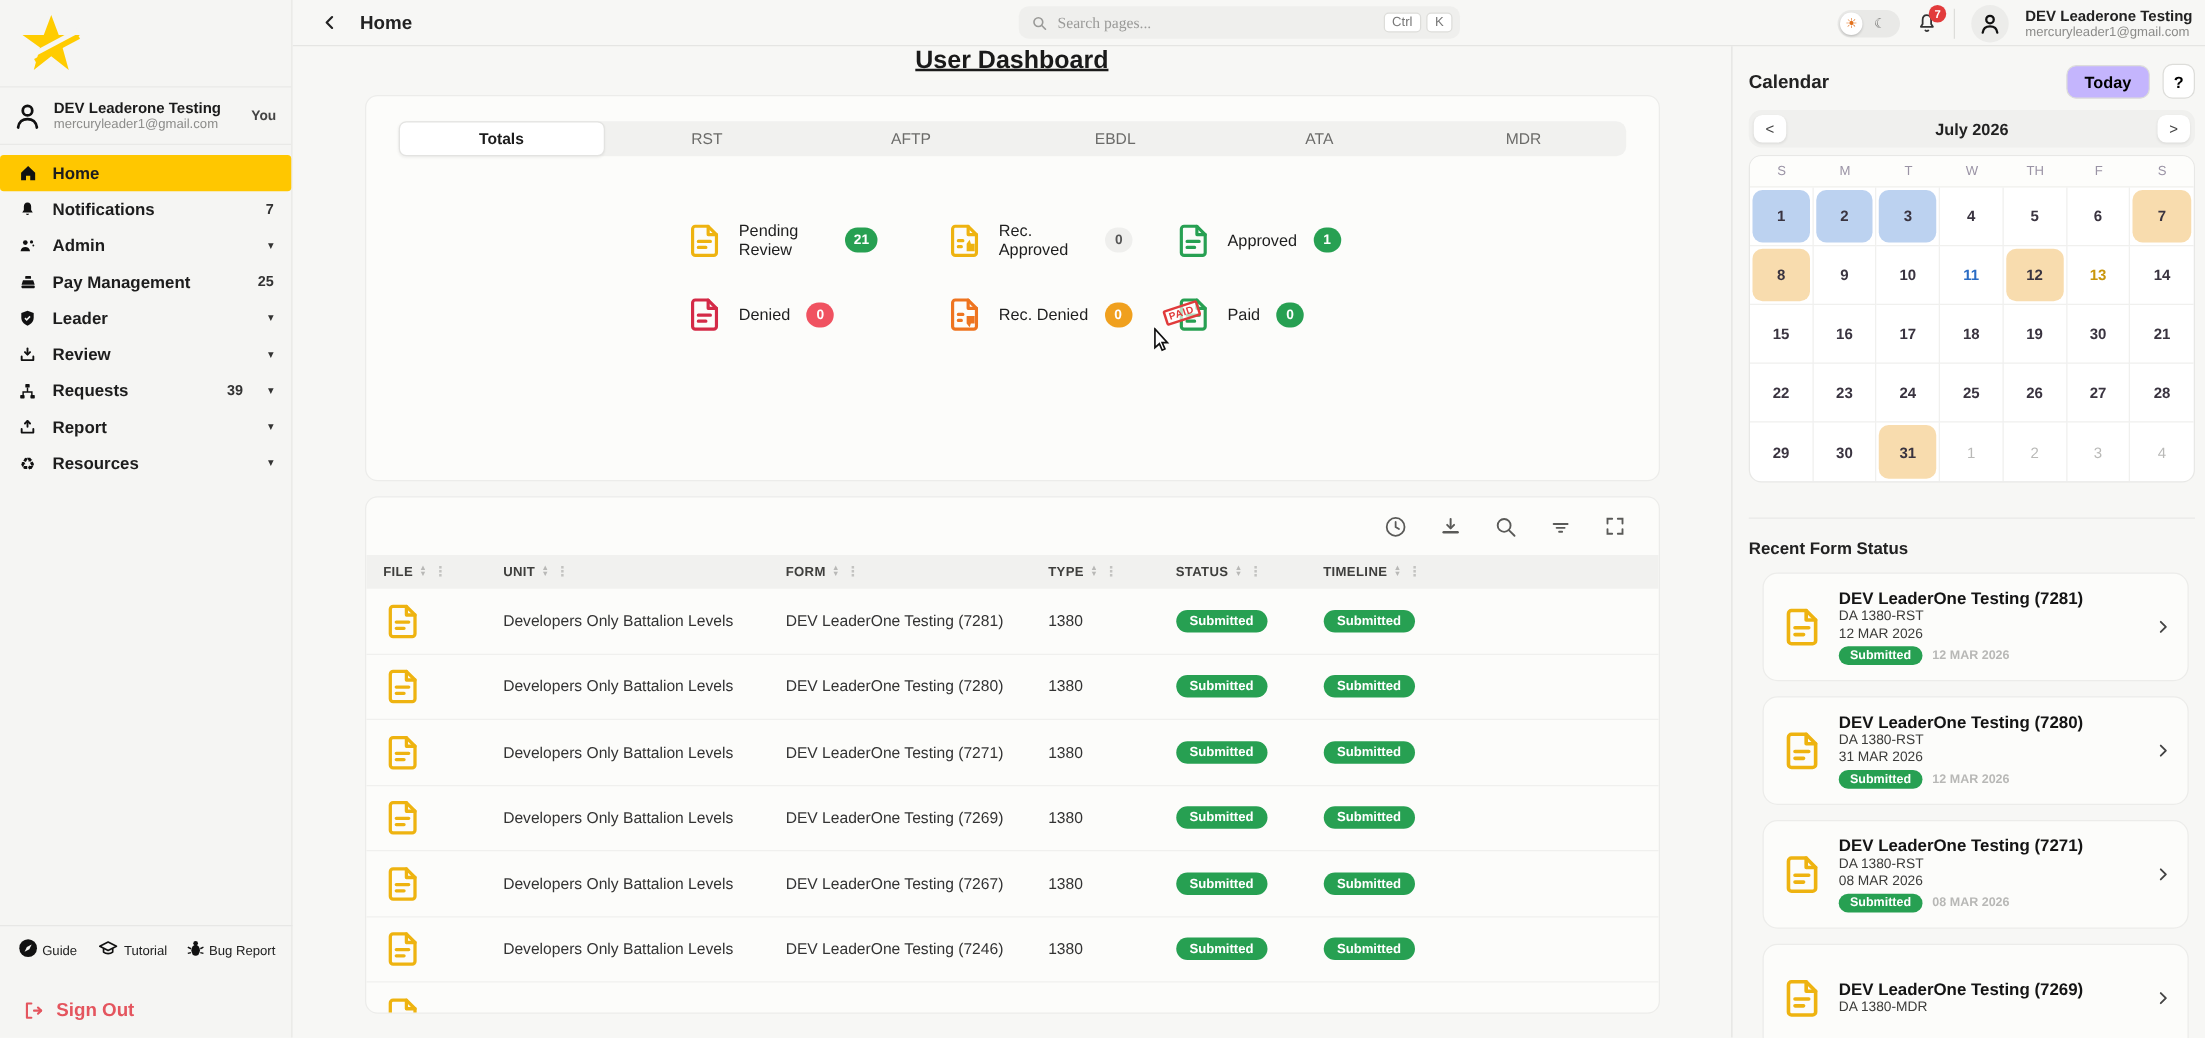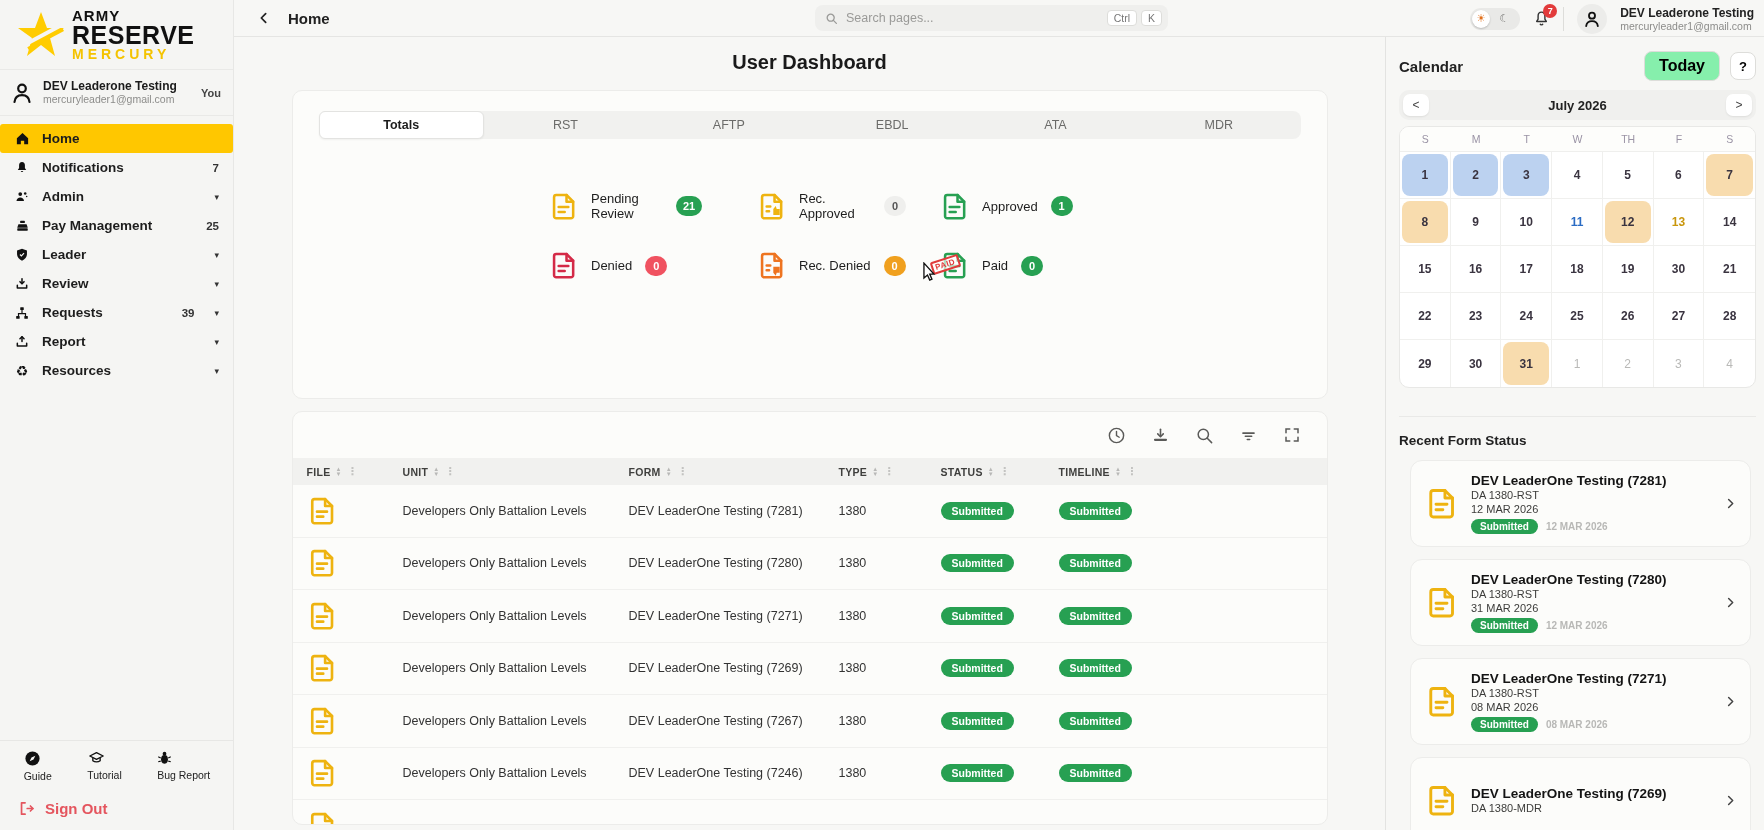--- a/index.html
+++ b/index.html
@@ -28,35 +28,35 @@
   .nav-badge { margin-left:auto; font-size:11.5px; font-weight:600; color:#333; }
   .nav-caret { font-size:9px; color:#333; margin-left:auto; }
   .nav-badge + .nav-caret { margin-left:8px; }
   .release-pill { position:absolute; left:0; top:695px; width:228px; height:30px;
     border-radius:15px; display:flex; align-items:center; justify-content:center;
     font-size:12px; color:#4a4a48;
     background:linear-gradient(100deg,#ffffff 45%,#fbe7ad 92%,#f2c55c 100%);
     box-shadow:0 -1px 0 #f0cf7e, 0 1px 2px #e8d9a8; }
   .side-footer { position:absolute; left:0; top:740px; width:234px; border-top:1px solid #e7e7e5;
     display:flex; justify-content:space-around; padding:9px 6px 0 6px; }
-  .sf-item { display:flex; flex-direction:column; align-items:flex-start; gap:3px;
+  .sf-item { display:flex; flex-direction:row; align-items:flex-end; gap:3px;
     font-size:10.5px; color:#222; cursor:pointer; }
   .signout { position:absolute; left:18px; top:800px; display:flex; align-items:center; gap:10px;
     color:#e4555e; font-size:15px; font-weight:600; cursor:pointer; }
 
   
   .topbar { position:absolute; left:234px; top:0; width:1530px; height:37px;
     border-bottom:1px solid #e5e5e3; display:flex; align-items:center; }
   .back-btn { margin-left:22px; color:#222; cursor:pointer; }
   .tb-title { margin-left:16px; font-size:15px; font-weight:700; }
   .search-box { position:absolute; left:581px; top:5px; width:353px; height:26px;
     background:#efefed; border-radius:8px; display:flex; align-items:center; padding:0 6px 0 10px;
     color:#9a9a98; cursor:text; }
   .search-box input { border:none; outline:none; background:transparent; flex:1; margin-left:8px;
-    font-size:12.5px; color:#0369a1; font-family:Liberation Sans, sans-serif; }
+    font-size:12.5px; color:#0369a1; font-family:Liberation Serif, serif; }
   .search-box input::placeholder { color:#9a9a98; }
   .key-chip { background:#fff; border:1px solid #ddddda; border-radius:4px; font-size:10.5px;
     color:#777; padding:1px 6px; margin-left:4px; }
   .tb-right { position:absolute; right:10px; top:0; height:37px; display:flex; align-items:center; gap:13px; }
   .theme-toggle { width:50px; height:22px; background:#e9e9e7; border-radius:11px;
     display:flex; align-items:center; padding:2px; cursor:pointer; }
   .sun-knob { width:18px; height:18px; background:#fff; border-radius:50%;
     display:flex; align-items:center; justify-content:center; font-size:11px; color:#e2711d;
     box-shadow:0 1px 2px rgba(0,0,0,.2); }
   .moon-glyph { flex:1; text-align:center; font-size:11px; color:#6d6d6b; }
@@ -65,21 +65,21 @@
     font-size:9px; font-weight:700; min-width:14px; height:14px; border-radius:8px;
     display:flex; align-items:center; justify-content:center; padding:0 3px; }
   .tb-divider { width:1px; height:24px; background:#ddddda; }
   .tb-avatar { width:30px; height:30px; border-radius:50%; background:#ececea;
     display:flex; align-items:center; justify-content:center; color:#111; cursor:pointer; }
   .tb-user .uname { font-size:12px; font-weight:700; line-height:14px; }
   .tb-user .uemail { font-size:10.5px; color:#8c8c8a; line-height:12px; }
 
   
   .main { position:absolute; left:234px; top:37px; width:1151px; height:793px; }
-  .page-title { text-align:center; margin-top:14px; font-size:20px; font-weight:700; color:#1a1a1a; }
+  .page-title { text-align:center; font-size:20px; font-weight:700; color:#1a1a1a;text-decoration:underline; }
   .card { width:1036px; margin:0 auto; background:#fcfcfa; border:1px solid #ececea;
     border-radius:10px; }
   .card.totals { margin-top:16px; height:309px; padding:20px 26px; }
   .tabs { height:28px; background:#f1f1ef; border-radius:8px; display:flex; }
   .tab { flex:1; display:flex; align-items:center; justify-content:center; font-size:12.5px;
     color:#6b6b69; cursor:pointer; }
   .tab.active { background:#fff; border:1px solid #e3e3e1; border-radius:6px; color:#1c1c1c;
     font-weight:700; box-shadow:0 1px 2px rgba(0,0,0,.05); }
   .stats-grid { margin-top:52px; display:grid; grid-template-columns:190px 165px 130px;
     justify-content:center; column-gap:18px; row-gap:30px; }
@@ -111,22 +111,22 @@
   .tbl-row { height:52.5px; border-bottom:1px solid #f0f0ee; font-size:12.5px; color:#333; }
   .tbl-row > div { padding-left:14px; }
   .pill { display:inline-block; background:#27a052; color:#fff; font-size:10.5px; font-weight:700;
     padding:3px 11px; border-radius:11px; }
 
   
   .rightpanel { position:absolute; left:1385px; top:37px; width:379px; height:793px;
     border-left:1px solid #e3e3e1; padding:14px 8px 0 13px; }
   .cal-header { display:flex; align-items:center; }
   .cal-title { font-size:15px; font-weight:700; }
-  .btn-today { margin-left:auto; background:#86efac; border:1px solid #ddddda; border-radius:8px;
-    padding:5px 14px; font-size:16px; font-weight:700; cursor:pointer; font-family:inherit; }
+  .btn-today { margin-left:auto; background:#c4b5fd; border:1px solid #ddddda; border-radius:8px;
+    padding:5px 14px; font-size:13px; font-weight:700; cursor:pointer; font-family:inherit; }
   .btn-help { margin-left:10px; background:#fff; border:1px solid #ddddda; border-radius:8px;
     width:26px; height:28px; font-size:13px; font-weight:700; cursor:pointer; font-family:inherit; }
   .month-bar { margin-top:9px; background:#f0f0ee; border-radius:10px; height:30px;
     display:flex; align-items:center; padding:0 4px; }
   .mv-btn { width:26px; height:22px; background:#fff; border-radius:7px; border:none;
     font-size:12px; color:#444; cursor:pointer; box-shadow:0 1px 2px rgba(0,0,0,.08);
     font-family:inherit; }
   .month-label { flex:1; text-align:center; font-size:13px; font-weight:700; }
   .cal-grid { margin-top:6px; border:1px solid #e8e8e6; border-radius:10px; overflow:hidden;
     background:#fff; }
@@ -167,25 +167,20 @@
 
 <div class="sidebar">
   <div class="logo">
     <span>
       <svg width="50" height="50" viewBox="0 0 50 50">
         <polygon points="25,2 31,18 48,18 34,28 39,46 25,35 11,46 16,28 2,18 19,18" fill="#ffcc00"></polygon>
         <rect x="6" y="24" width="44" height="4" fill="#f5f5f3" transform="rotate(-28 25 26)"></rect>
         <rect x="10" y="30" width="40" height="3" fill="#ffcc00" transform="rotate(-28 25 31)"></rect>
       </svg>
     </span>
-    <span class="logo-text">
-      <div class="l1">ARMY</div>
-      <div class="l2">RESERVE</div>
-      <div class="l3">MERCURY</div>
-    </span>
   </div>
 
   <div class="user-row">
     <span>
       <svg width="24" height="24" viewBox="0 0 24 24" fill="none" stroke="#111" stroke-width="2.2" stroke-linecap="round">
         <circle cx="12" cy="7.5" r="3.8"></circle>
           <path d="M4.5 21c.5-4.5 3.7-6.8 7.5-6.8s7 2.3 7.5 6.8"></path>
       </svg>
     </span>
     <span>

